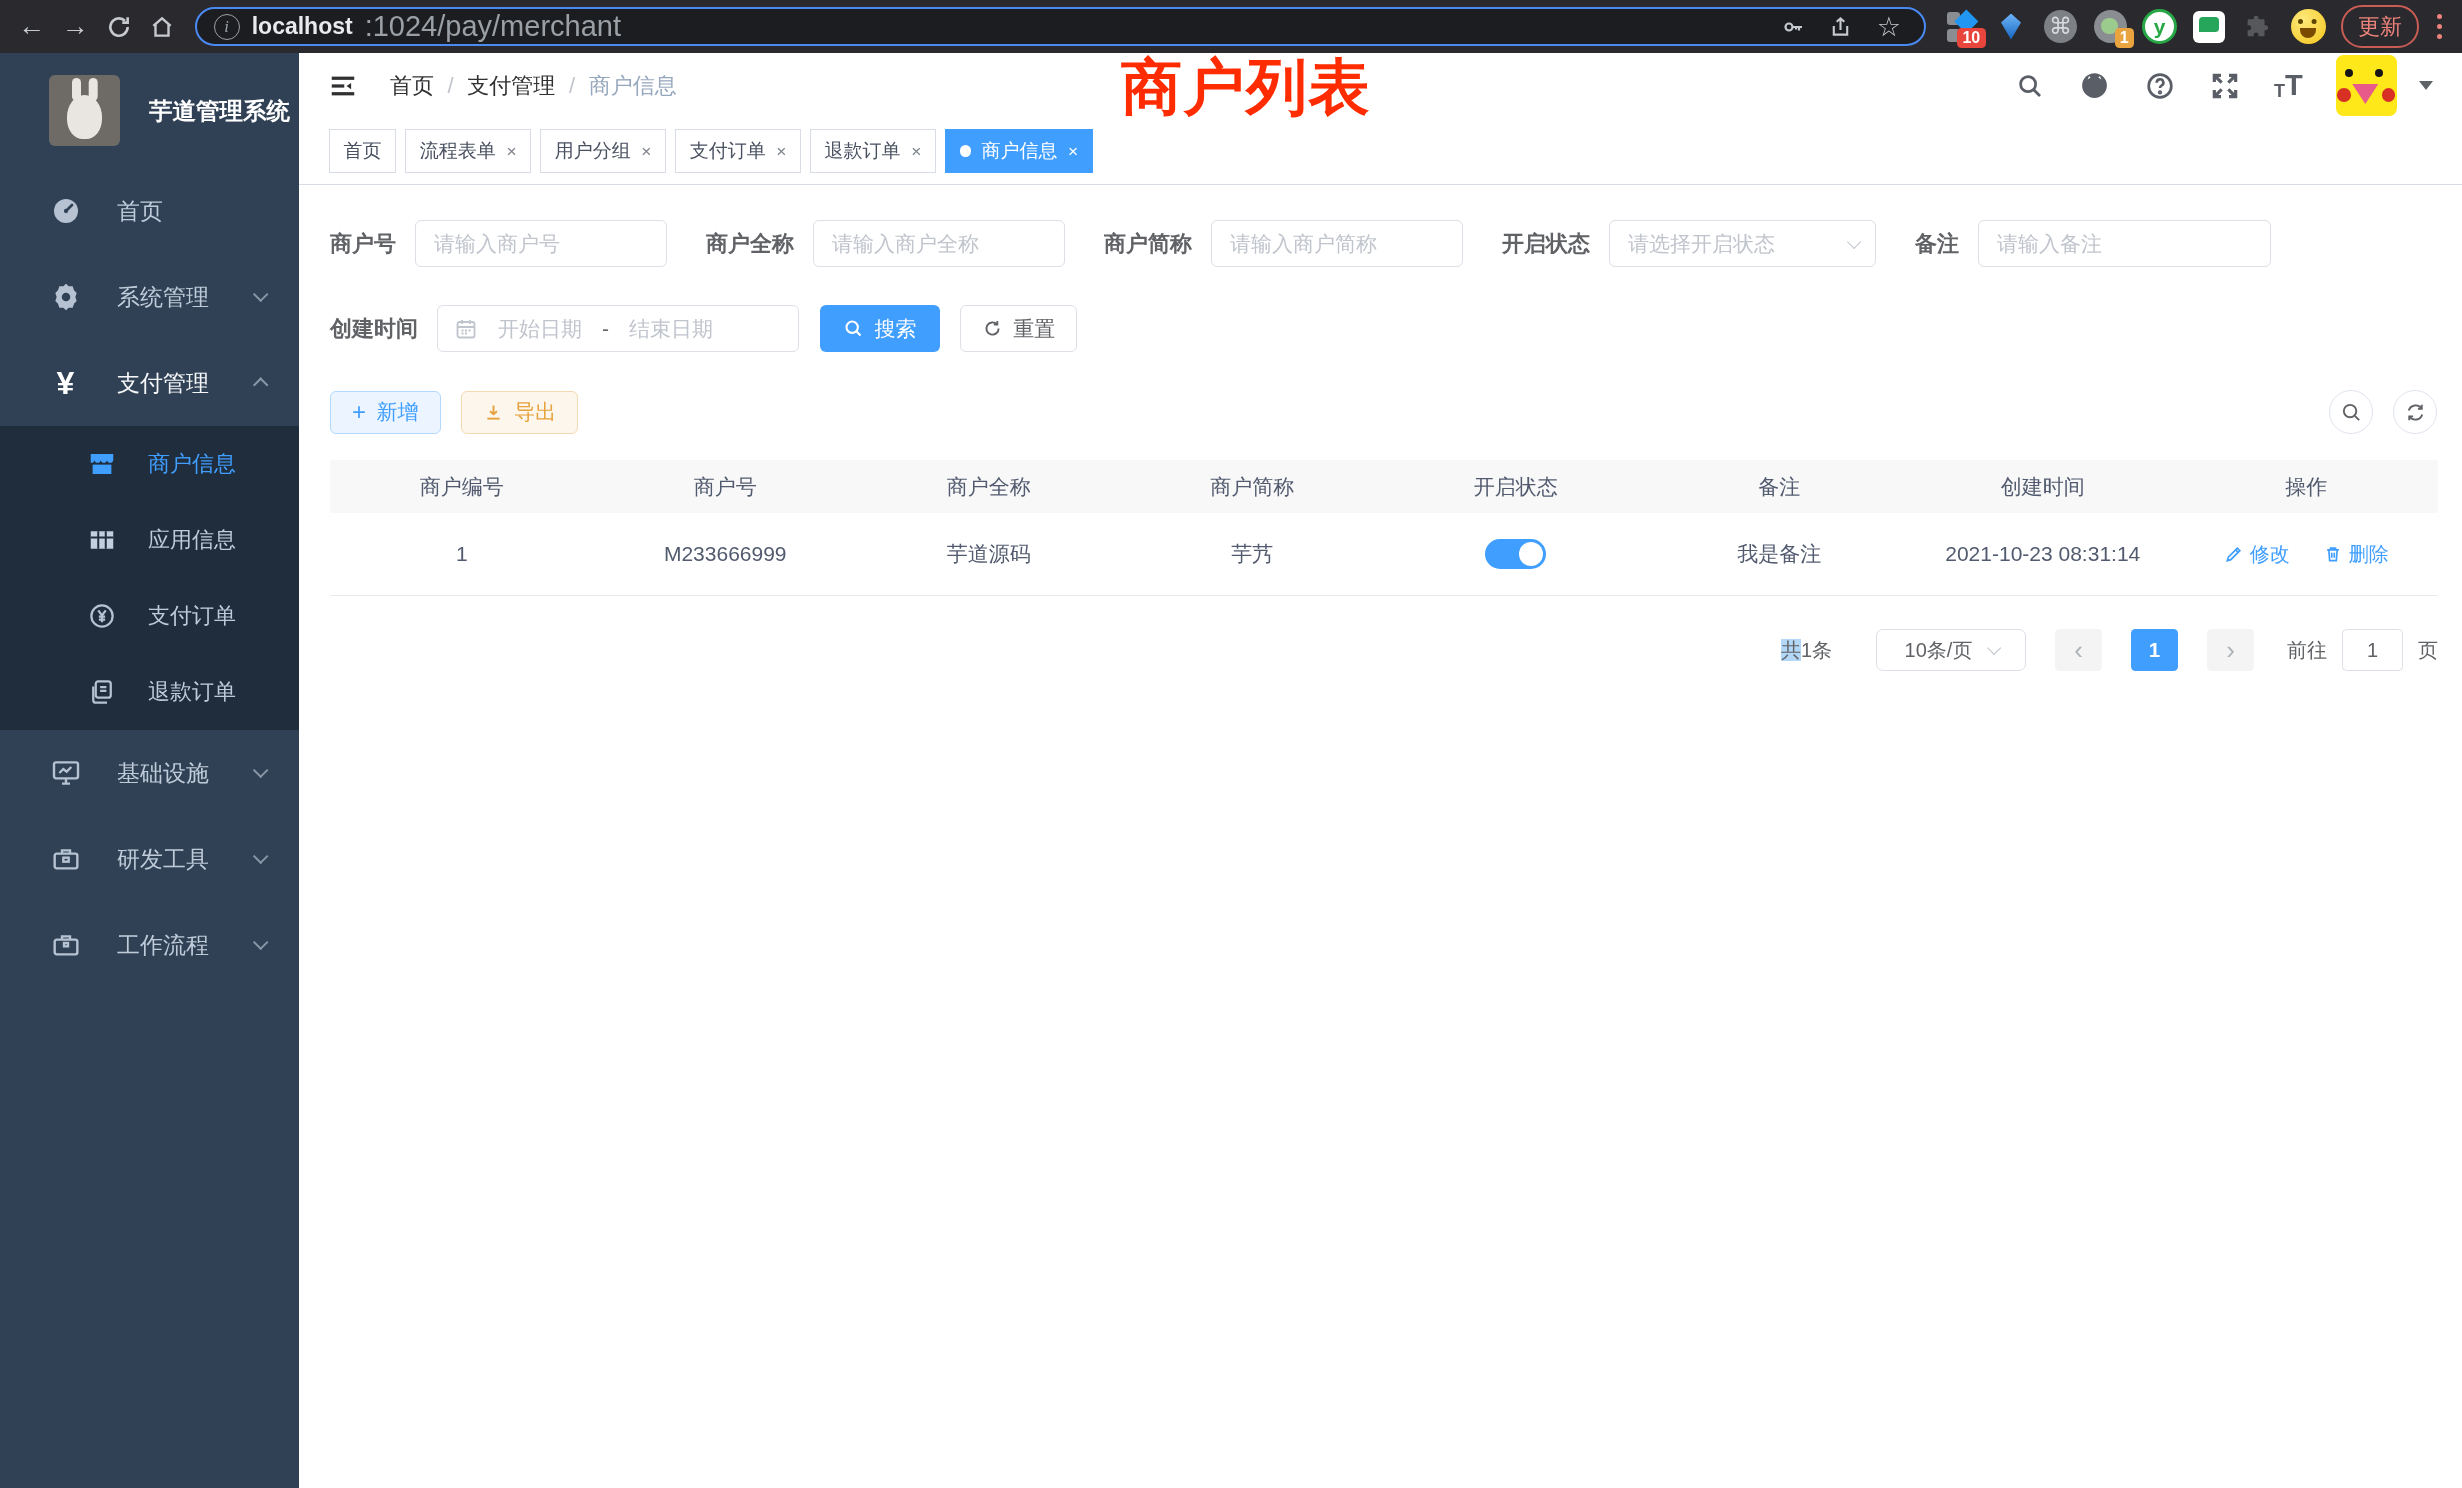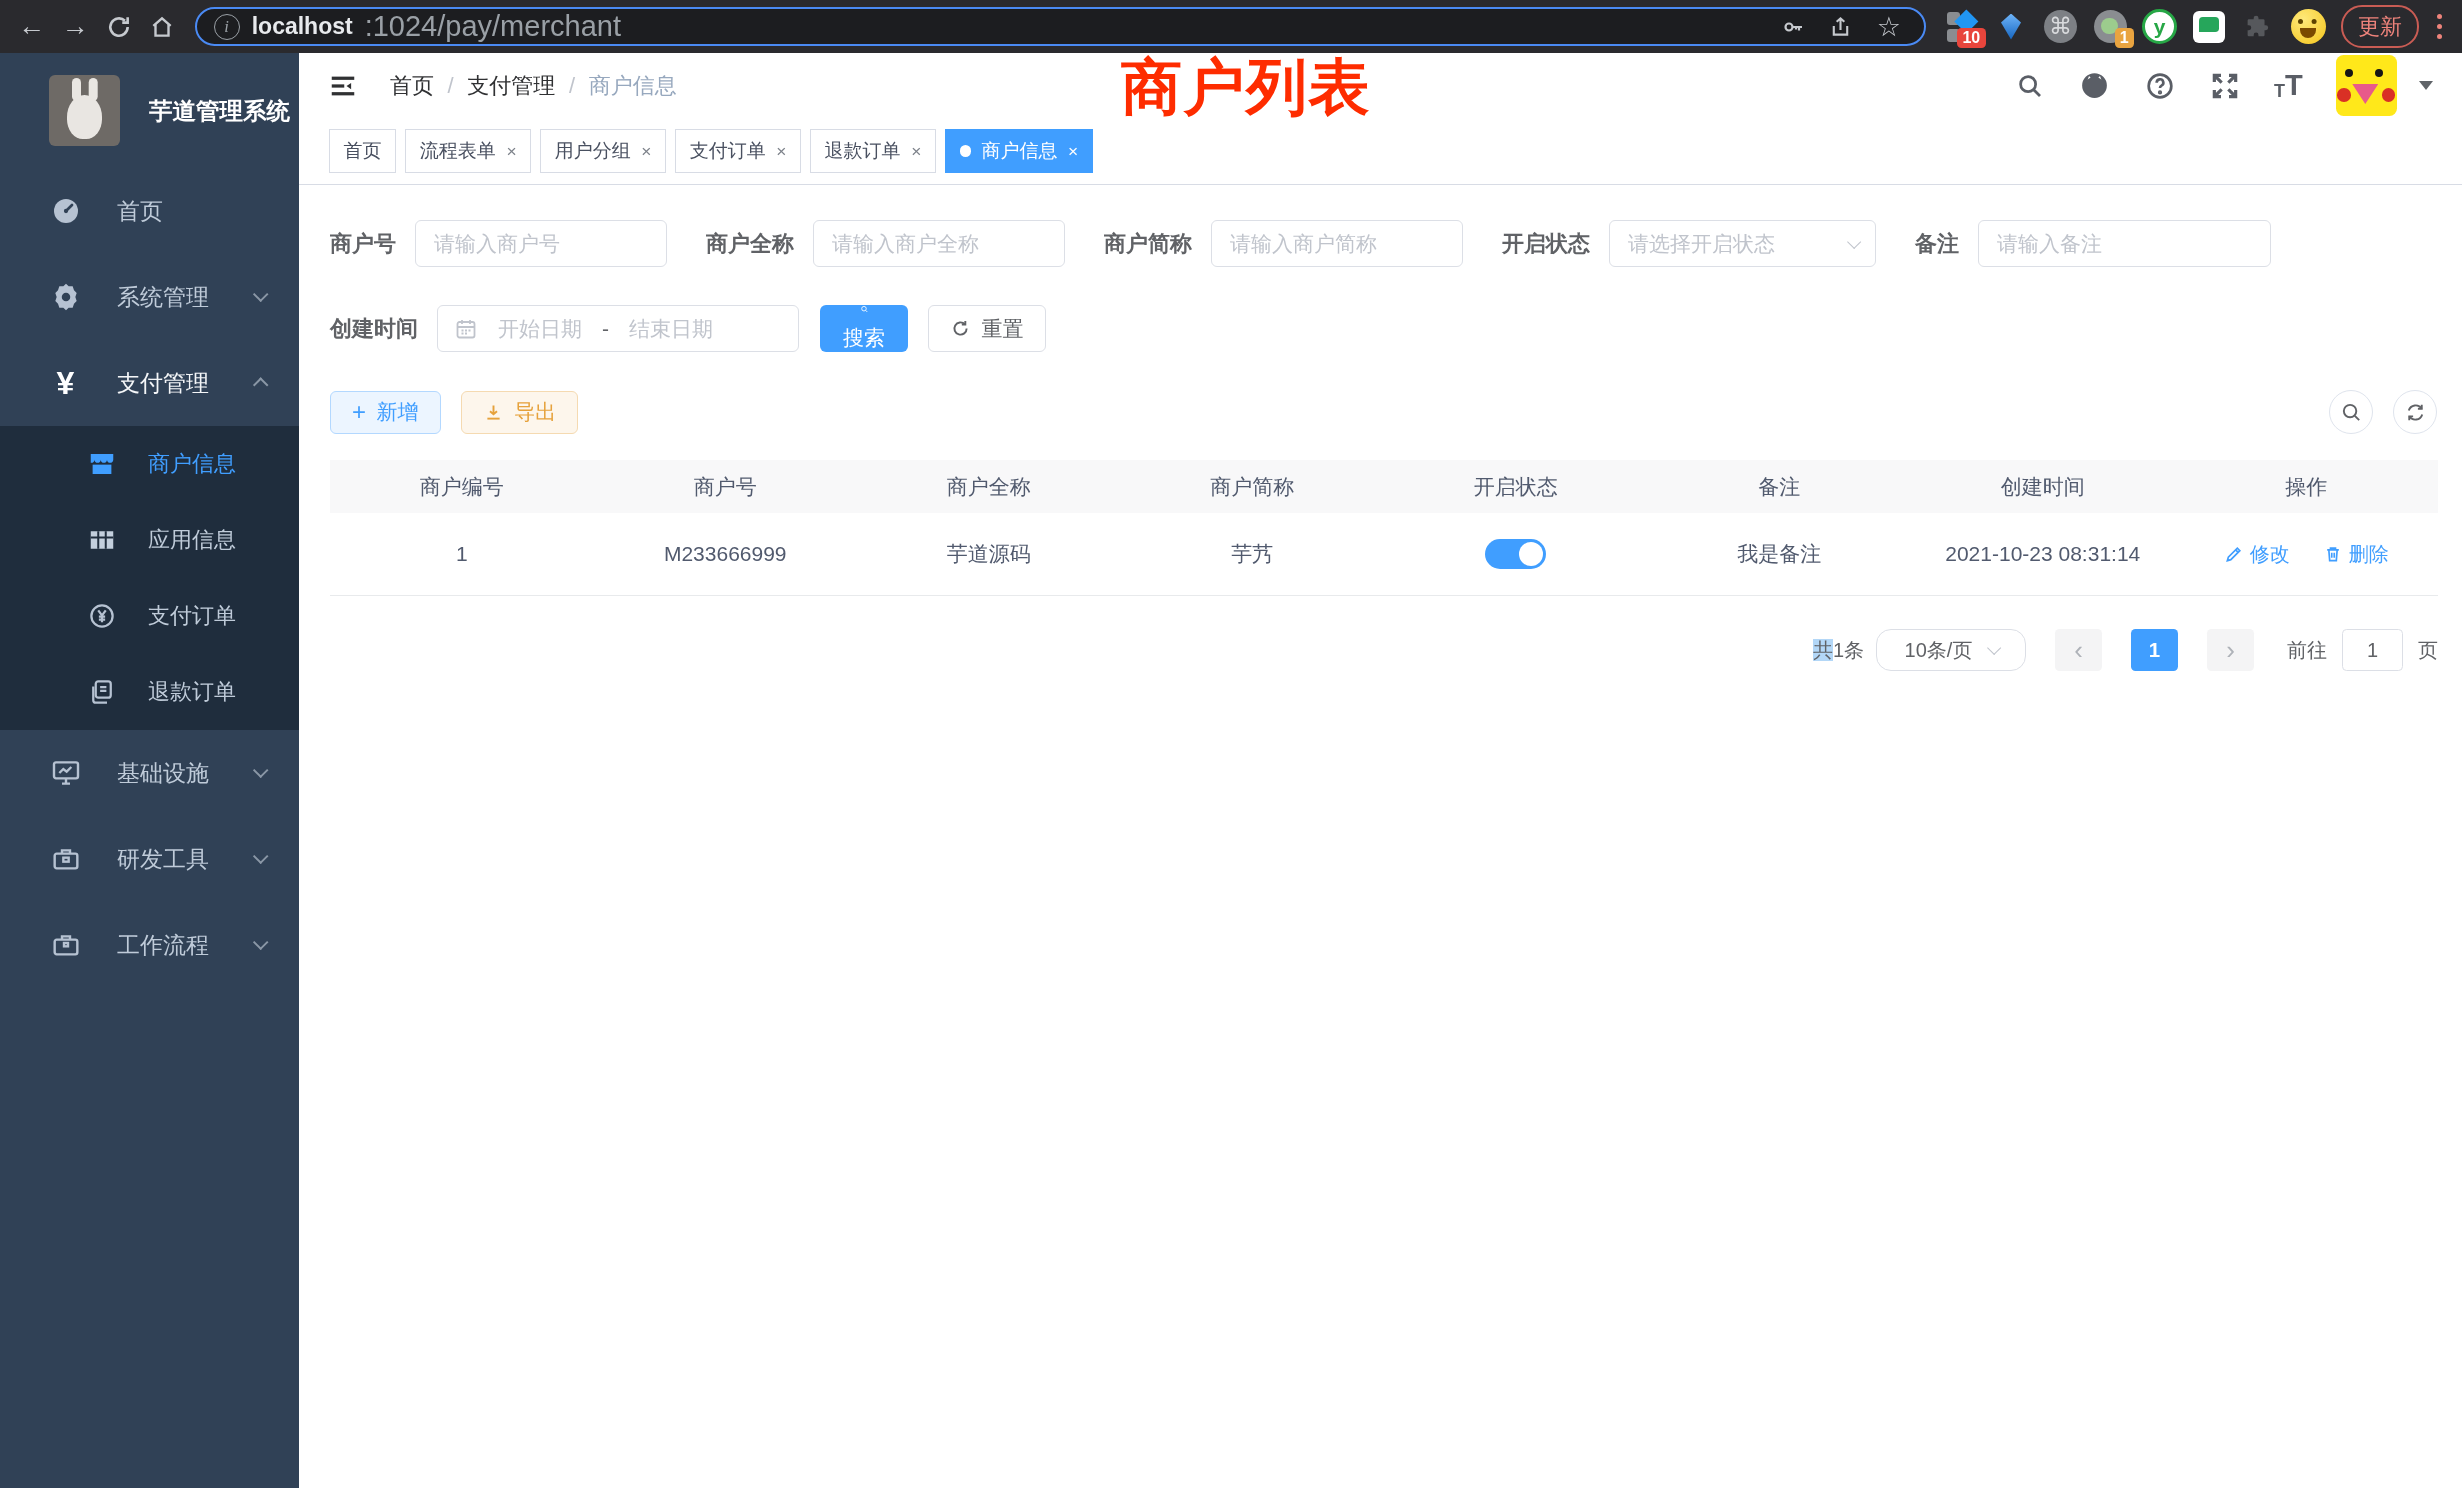--- a/index.html
+++ b/index.html
@@ -84,41 +84,41 @@
   .f-label { font-size:22px; color:#606266; font-weight:700; margin-right:19px; white-space:nowrap; }
   .gap { margin-left:39px; }
   .f-input { width:252px; height:47px; border:1.5px solid #dcdfe6; border-radius:6px; display:flex; align-items:center; justify-content:space-between; padding:0 18px; color:#c0c4cc; font-size:21px; background:#fff; }
   .f-input.wide { width:267px; }
   .f-input.remark { width:293px; }
   .ph { white-space:nowrap; overflow:hidden; }
   .sel-caret { width:10px; height:10px; border-right:1.9px solid #c0c4cc; border-bottom:1.9px solid #c0c4cc; transform:rotate(45deg) translateY(-3px); }
   .date-box { width:362px; height:47px; border:1.5px solid #dcdfe6; border-radius:6px; display:flex; align-items:center; gap:20px; padding:0 16px; font-size:21px; color:#c0c4cc; }
   .date-sep { color:#606266; }
   .btn { height:47px; border-radius:6px; display:inline-flex; align-items:center; justify-content:center; gap:10.6px; font-size:21px; cursor:pointer; }
-  .btn-search { background:#409eff; color:#fff; padding:0 23px; margin-left:21px; border:none;flex-direction:column; }
+  .btn-search { background:#409eff; color:#fff; padding:0 23px; margin-left:21px; border:none; }
   .btn-reset { background:#fff; color:#606266; border:1.5px solid #dcdfe6; padding:0 21px; margin-left:20px; }
   .toolbar-row { display:flex; align-items:center; margin-bottom:26px; padding-right:25px; }
   .btn-add { height:43px; background:#ecf5ff; border:1.5px solid #b3d8ff; color:#409eff; padding:0 21px; }
   .btn-export { height:43px; background:#fdf6ec; border:1.5px solid #f5dab1; color:#e6a23c; padding:0 21px; margin-left:20px; }
   .tool-circles { margin-left:auto; display:flex; gap:20px; }
   .circle-btn { width:44px; height:44px; border-radius:50%; border:1.5px solid #dfe4ed; background:#fff; color:#606266; display:flex; align-items:center; justify-content:center; cursor:pointer; }
 
   .mtable { width:2108px; }
   .t-head { display:flex; height:53px; background:#f8f8f9; align-items:center; }
   .t-row { display:flex; height:83px; align-items:center; border-bottom:1.5px solid #e8eaec; background:#fff; }
   .t-cell { flex:1; text-align:center; font-size:21px; color:#515a6e; display:flex; align-items:center; justify-content:center; }
   .t-head .t-cell { font-weight:400; }
   .toggle { width:61px; height:30px; border-radius:15px; background:#409eff; position:relative; cursor:pointer; }
   .toggle i { position:absolute; right:3px; top:3px; width:24px; height:24px; border-radius:50%; background:#fff; }
   .op-link { color:#409eff; font-size:20px; display:inline-flex; align-items:center; gap:6px; cursor:pointer; }
   .ops { gap:33px; }
 
   .pagination { width:2108px; display:flex; align-items:center; justify-content:flex-end; margin-top:33px; font-size:20px; color:#606266; }
   .total .hl { background:#b3d7f7; }
-  .psize { width:150px; height:42px; border:1.5px solid #dcdfe6; border-radius:15px; display:flex; align-items:center; justify-content:center; gap:15px; margin-left:12px; cursor:pointer; }
+  .psize { width:150px; height:42px; border:1.5px solid #dcdfe6; border-radius:7px; display:flex; align-items:center; justify-content:center; gap:15px; margin-left:44px; cursor:pointer; }
   .pbtn { min-width:47px; height:42px; border-radius:4.5px; background:#f4f4f5; color:#aeb2b8; display:flex; align-items:center; justify-content:center; font-size:26px; margin-left:29px; cursor:pointer; }
   .pbtn.cur { background:#409eff; color:#fff; font-size:20.5px; font-weight:700; margin-left:29px; }
   .goto { display:flex; align-items:center; gap:15px; margin-left:33px; }
   .goto-input { width:61px; height:42px; border:1.5px solid #dcdfe6; border-radius:4.5px; display:flex; align-items:center; justify-content:center; color:#606266; }
 
   .annotation { position:absolute; left:1121px; top:47px; font-size:61px; font-weight:700; color:#fe2c00; z-index:20; letter-spacing:1.5px; }
   svg { display:block; }
 </style>
 </head>
 <body>

